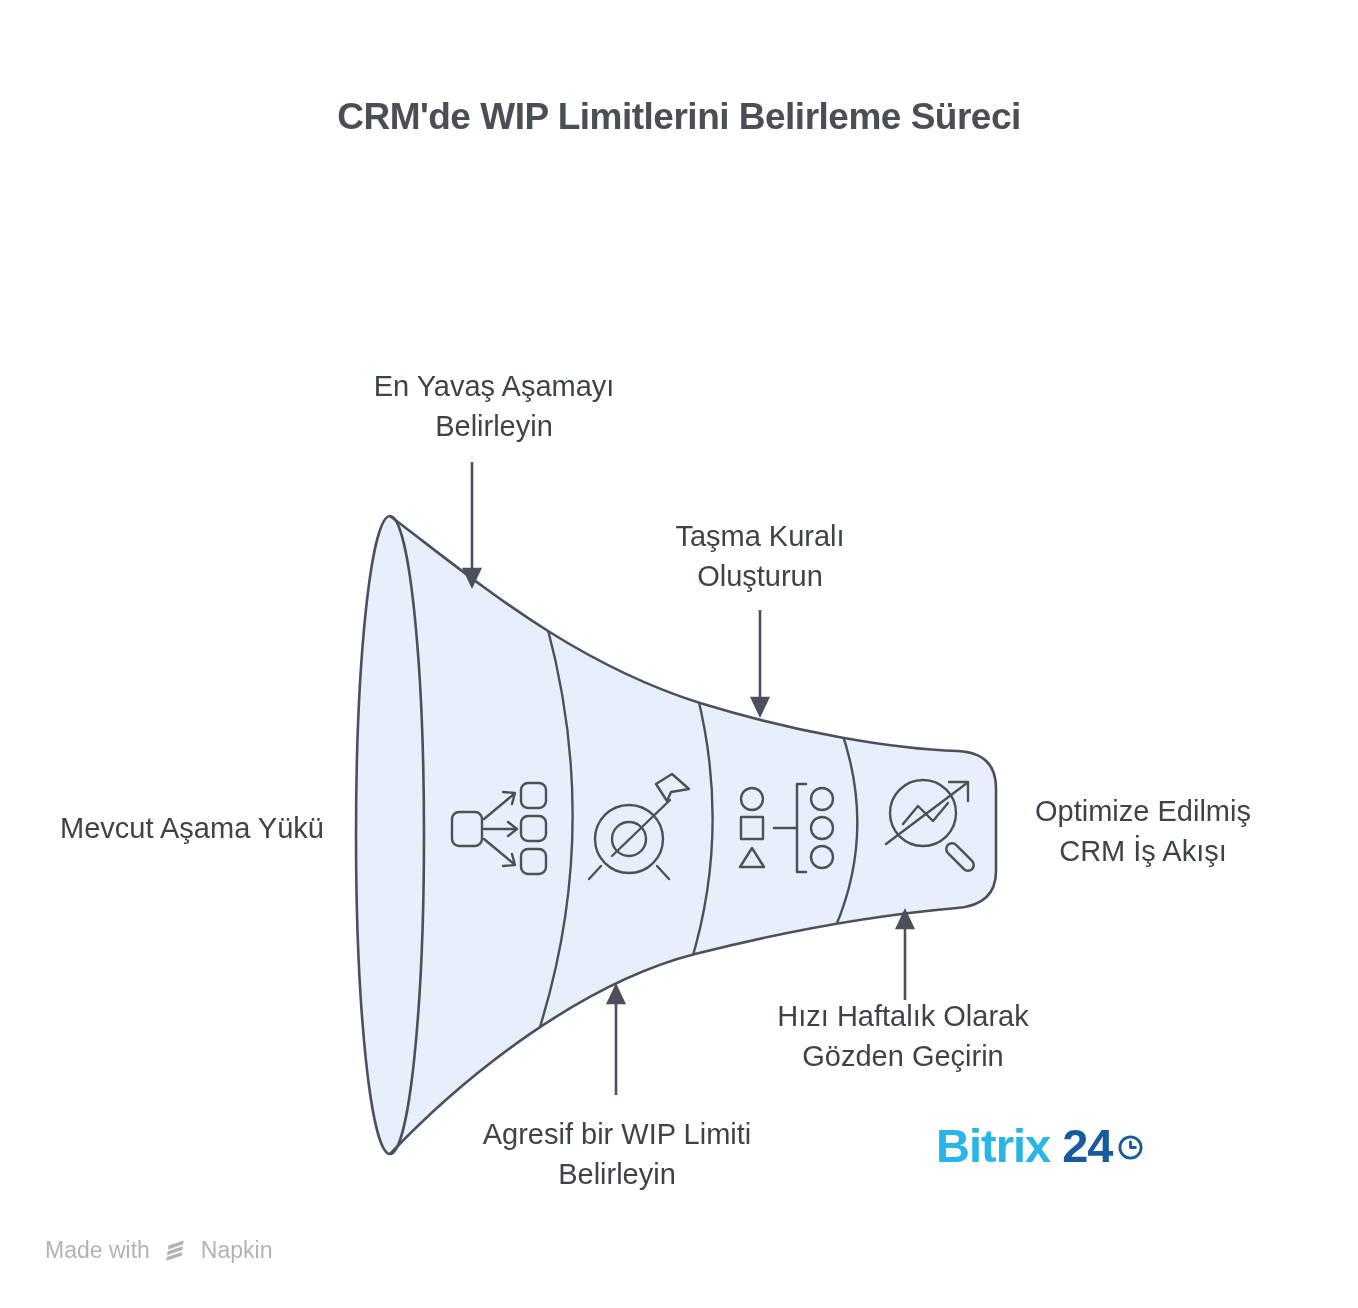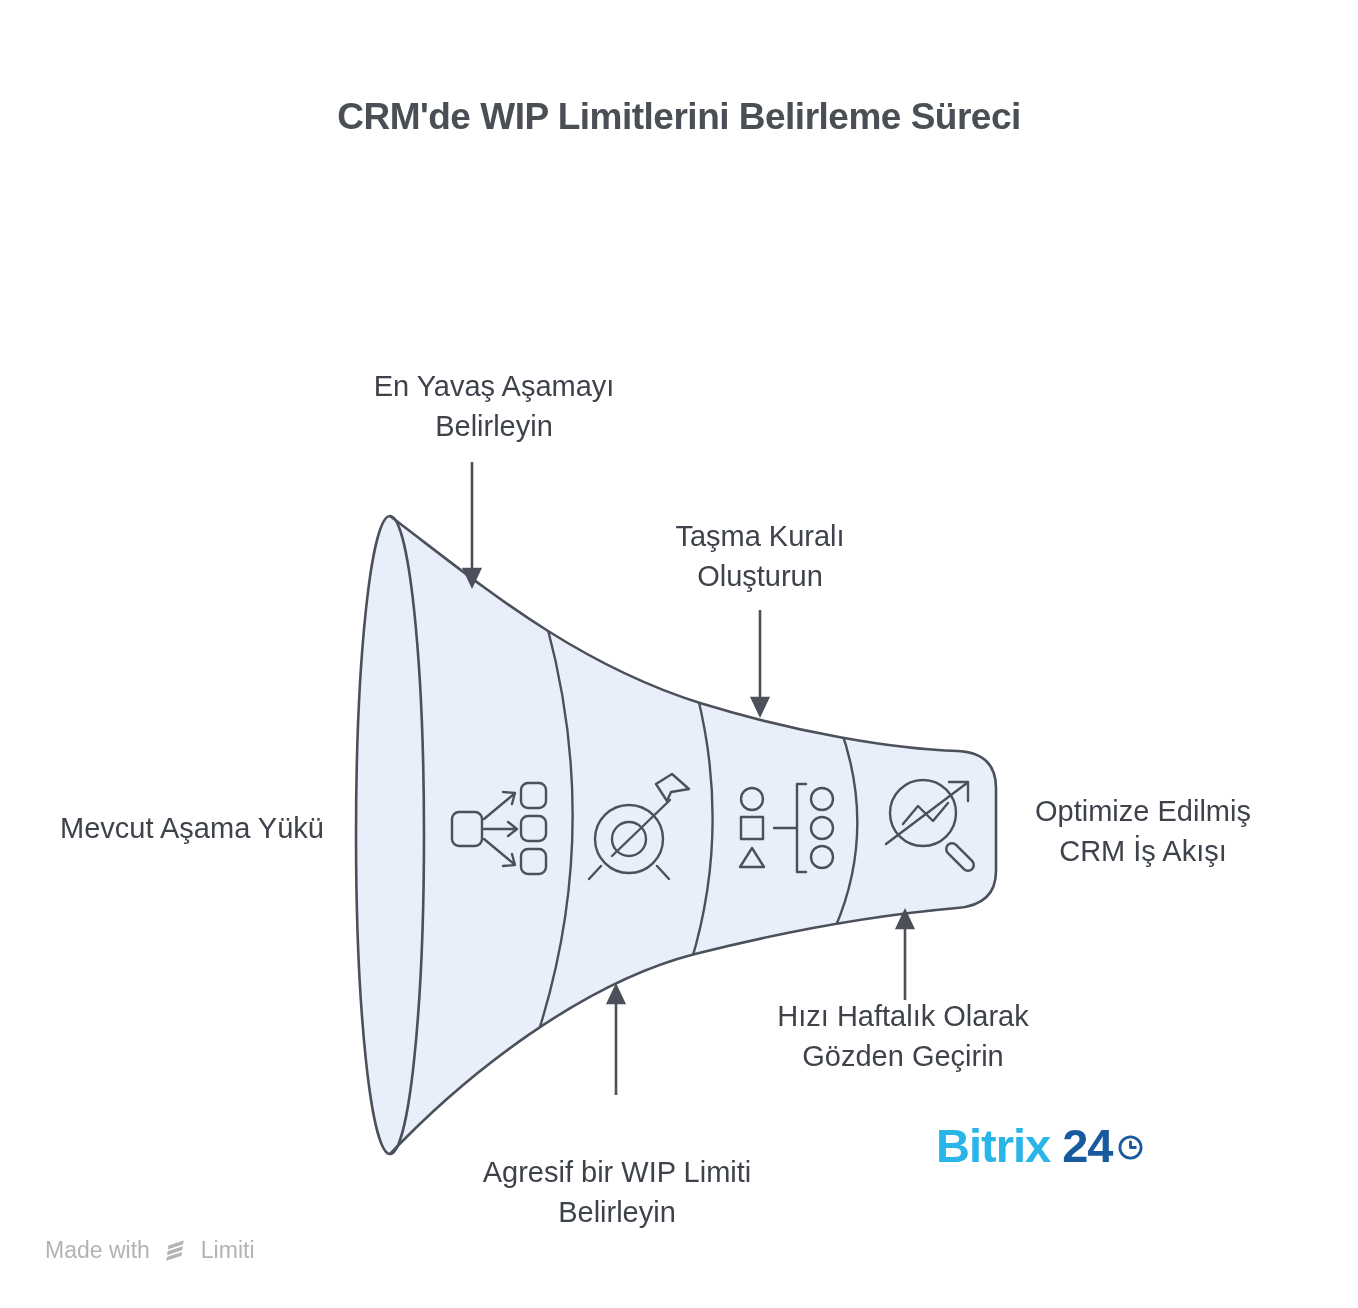--- a/index.html
+++ b/index.html
@@ -158,21 +158,21 @@
   <div class="label" style="left:903px;top:996px;">
     <span>Hızı Haftalık Olarak</span>
     <span>Gözden Geçirin</span>
   </div>
 
   <div class="label" style="left:1143px;top:791px;">
     <span>Optimize Edilmiş</span>
     <span>CRM İş Akışı</span>
   </div>
 
-  <div class="label" style="left:617px;top:1152px;">
+  <div class="label" style="left:617px;top:1114px;">
     <span>Agresif bir WIP Limiti</span>
     <span>Belirleyin</span>
   </div>
 
   <div class="brand">
     <span class="light">Bitrix</span>
       <span class="dark">24</span>
     <svg width="27" height="27" viewBox="0 0 27 27">
       <circle cx="13.5" cy="13.5" r="10.6" fill="none" stroke="#175a9e" stroke-width="2.8"></circle>
       <path d="M 13.5 8 L 13.5 13.5 L 18.4 13.5" fill="none" stroke="#175a9e" stroke-width="2.8" stroke-linecap="round" stroke-linejoin="round"></path>
@@ -181,16 +181,16 @@
 
   <div class="footer">
     <span>Made with</span>
     <svg width="25" height="25" viewBox="0 0 26 26">
       <g fill="#b3b3b3" transform="rotate(8 13 13)">
         <path d="M5 9 L20 1.5 L20 5.5 L5 13 Z"></path>
         <path d="M5 15 L20 7.5 L20 11.5 L5 19 Z"></path>
         <path d="M5 21 L20 13.5 L20 17.5 L5 25 Z"></path>
       </g>
     </svg>
-    <span>Limiti</span>
+    <span>Napkin</span>
   </div>
 
 </div>
 
 </body></html>

